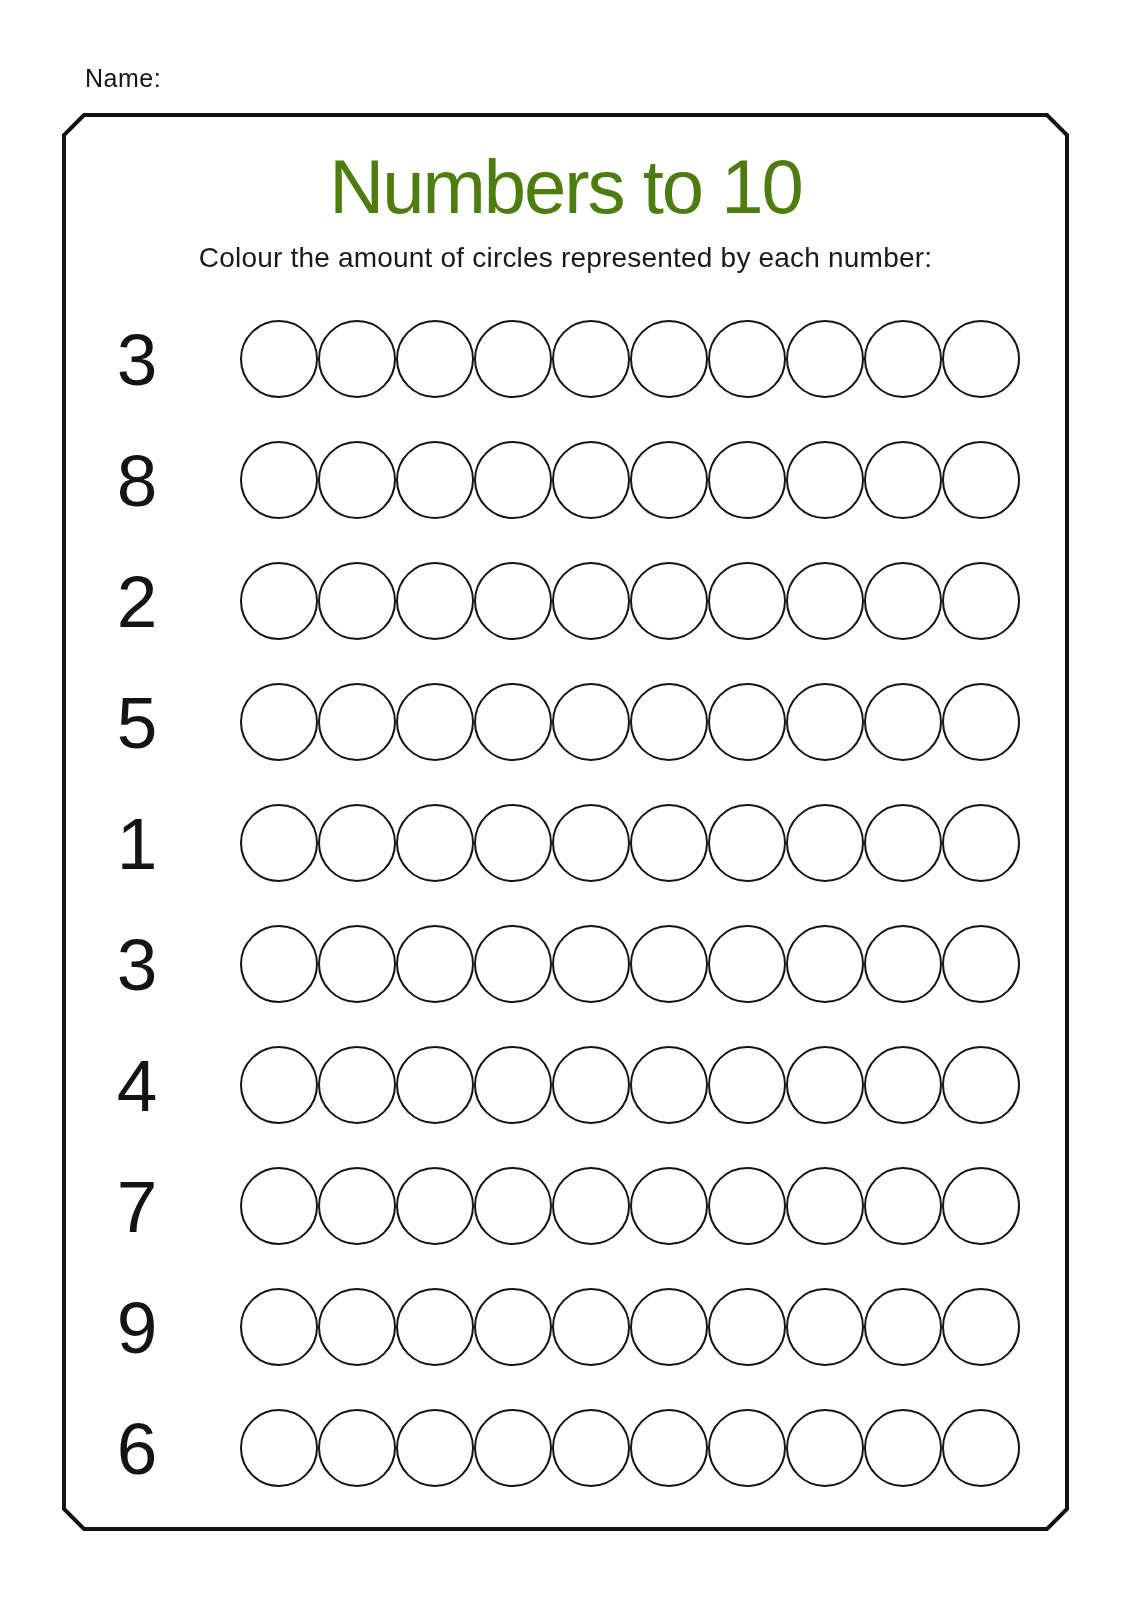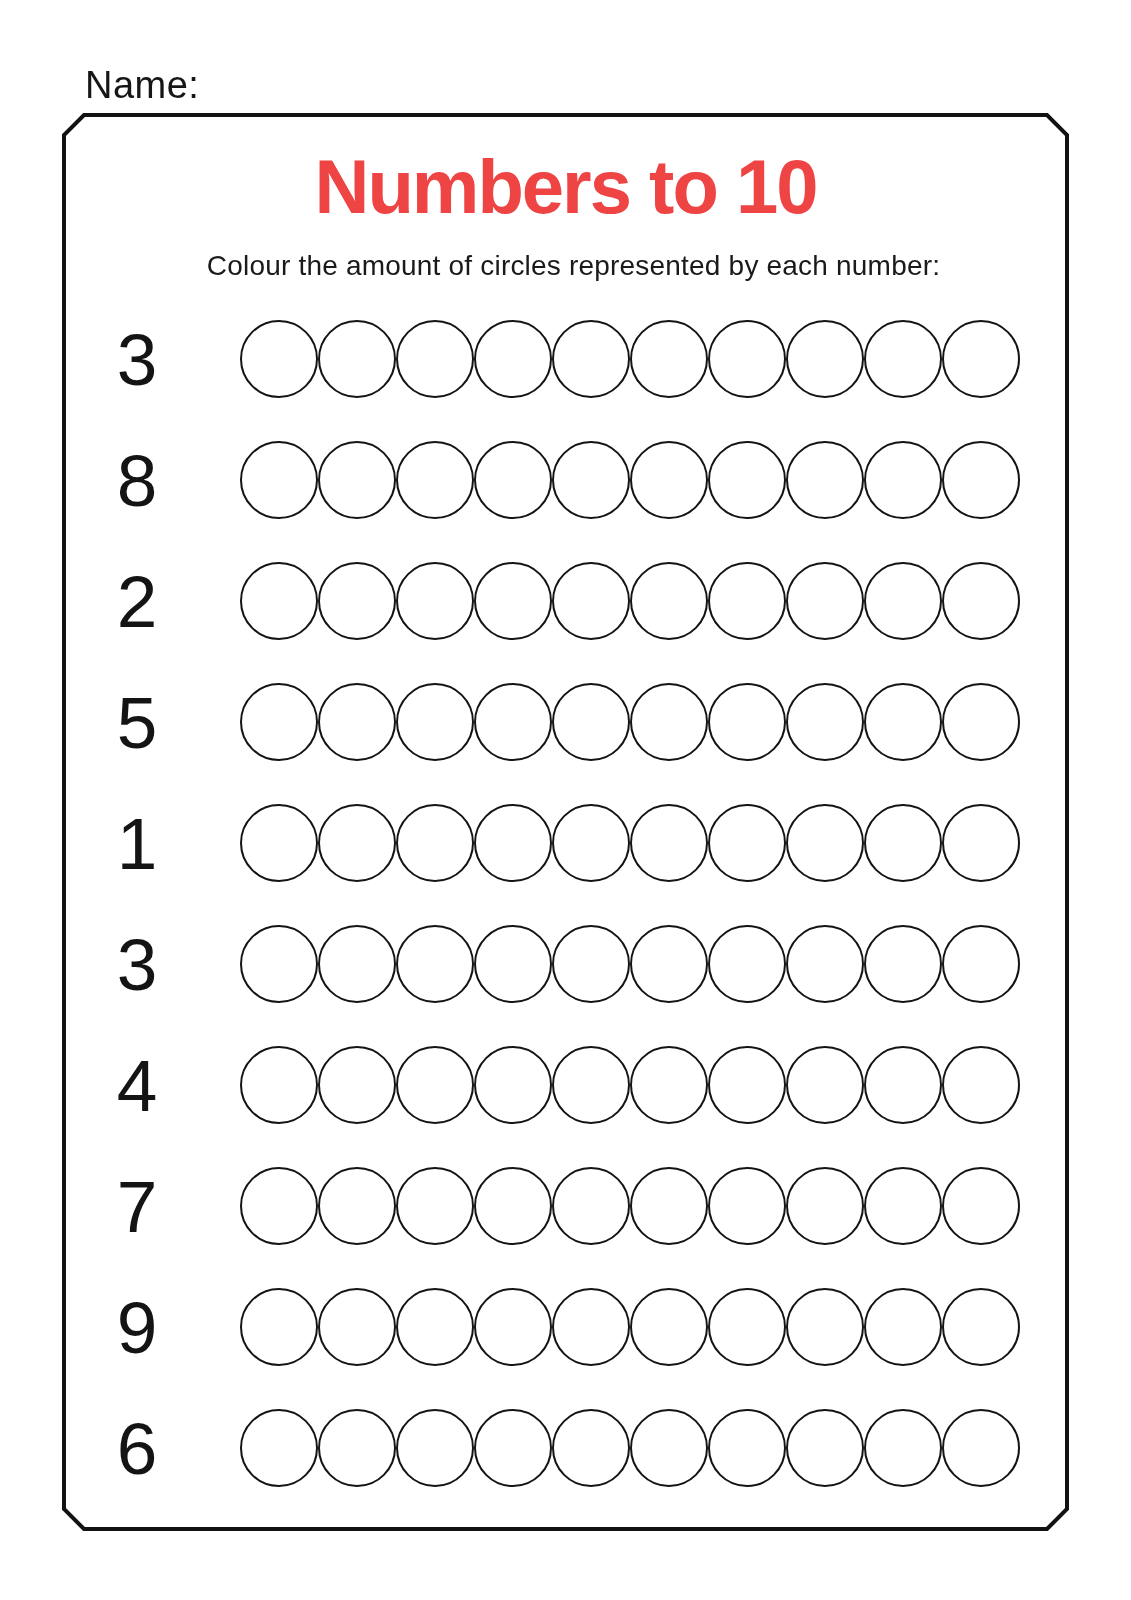--- a/index.html
+++ b/index.html
@@ -13,21 +13,21 @@
     height: 1600px;
     background: #ffffff;
     color: #141414;
     font-family: "Liberation Sans", sans-serif;
     overflow: hidden;
   }
   .name-label {
     position: absolute;
     left: 85px;
     top: 64px;
-    font-size: 38px;
+    font-size: 25px;
     letter-spacing: 0.5px;
     color: #161616;
   }
   .sheet {
     position: absolute;
     left: 62px;
     top: 113px;
     width: 1007px;
     height: 1418px;
   }
@@ -40,30 +40,30 @@
   }
   .title {
     position: absolute;
     top: 36px;
     left: 0;
     width: 100%;
     margin: 0;
     text-align: center;
     font-size: 76px;
     line-height: 1;
-    font-weight: bold;
+    font-weight: normal;
     letter-spacing: -2px;
-    color: #ef4444;
+    color: #4d7c0f;
   }
   .subtitle {
     position: absolute;
     top: 128px;
     left: 0;
     width: 100%;
-    margin: 8px;
+    margin: 0;
     text-align: center;
     font-size: 28px;
     line-height: 1.2;
     letter-spacing: 0.2px;
     color: #1a1a1a;
   }
   .rows {
     position: absolute;
     left: 0;
     top: 185px;

